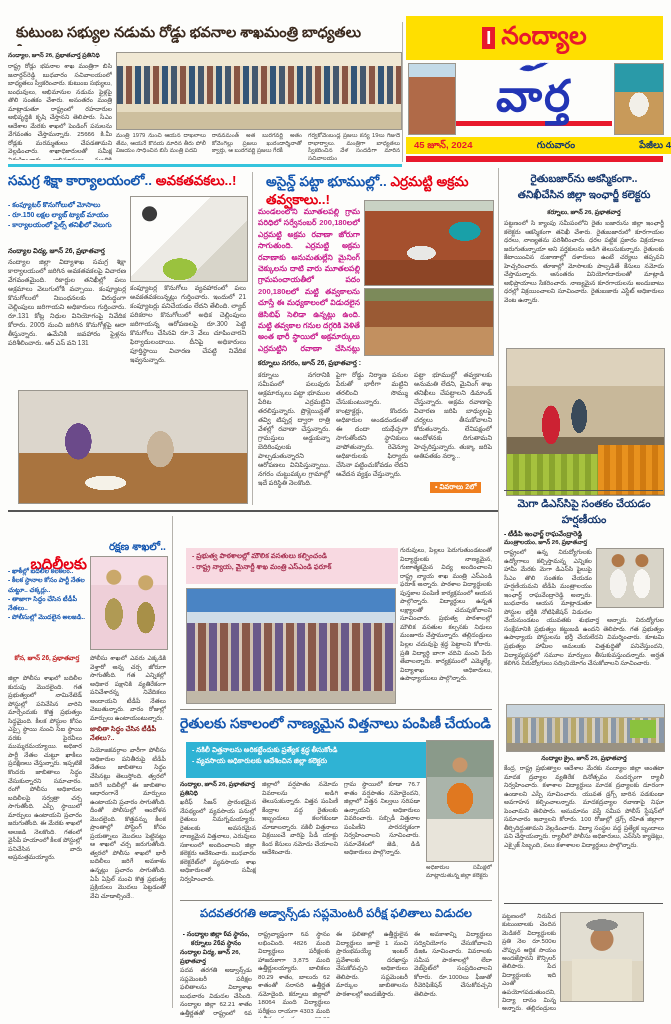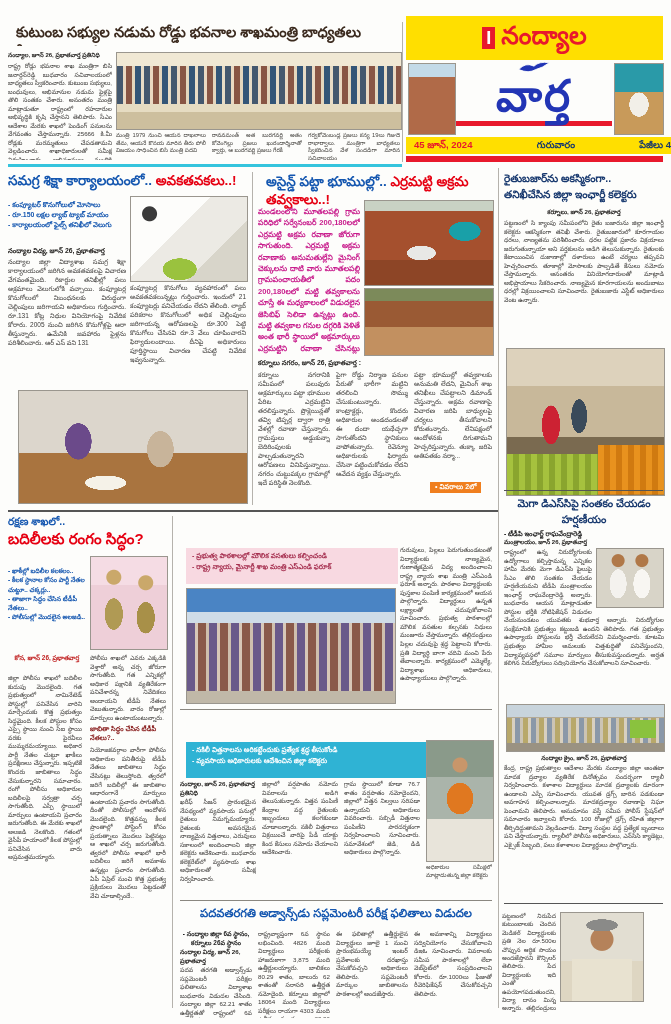--- a/index.html
+++ b/index.html
@@ -149,34 +149,34 @@
   </div>
   <div class="abs magenta clip" style="left:258px;top:206px;width:102px;height:148px;">మండలంలోని మూతలపల్లి గ్రామ పరిధిలో సర్వేనంబర్ 200,180లలో ఎర్రమట్టి అక్రమ రవాణా జోరుగా సాగుతుంది. ఎర్రమట్టి అక్రమ రవాణాకు అనుమతుల్లేని మైనింగ్ చెక్కులను దాటి వారు మూతలపల్లి గ్రామపంచాయతీలో పదం 200,180లలో మట్టి తవ్వకాలను చూస్తే ఈ మధ్యకాలంలో విడుదలైన జెసిబిఫ్ సెలిడా ఉన్నట్లు ఉంది. మట్టి తవ్వకాల గనుల దగ్గరికి వెళితే అంత భారీ స్థాయిలో అక్రమార్కులు ఎర్రమట్టిని రవాణా చేసినట్లు ఆధారాలు కనిపిస్తున్నాయి.</div>
   <div class="abs ph ph-exc1" style="left:364px;top:200px;width:128px;height:84px;"></div>
   <div class="abs ph ph-exc2" style="left:364px;top:288px;width:128px;height:66px;"></div>
   <div class="abs dl clip" style="left:258px;top:359px;width:234px;height:10px;">కర్నూలు నగరం, జూన్ 26, ప్రభాతవార్త :</div>
   <div class="abs bt clip" style="left:258px;top:371px;width:72px;height:122px;">కర్నూలు నగరానికి సమీపంలో పలువురు అక్రమార్కులు పట్టా భూముల పేరిట ఎర్రమట్టిని తరలిస్తున్నారు. ప్రొక్లెయిన్లతో తవ్వి టిప్పర్ల ద్వారా రాత్రి వేళల్లో రవాణా చేస్తున్నారు. గ్రామస్తులు అడ్డుకున్నా బెదిరింపులకు పాల్పడుతున్నారని ఆరోపణలు వినిపిస్తున్నాయి. నగరం చుట్టుపక్కల గ్రామాల్లో ఇదే పరిస్థితి నెలకొంది.</div>
   <div class="abs bt clip" style="left:336px;top:371px;width:72px;height:122px;">పైగా రోడ్డు నిర్మాణ పనుల పేరుతో భారీగా మట్టిని తరలించి సొమ్ము చేసుకుంటున్నారు. కాంట్రాక్టర్లు, కొందరు అధికారుల అండదండలతో ఈ దందా యథేచ్ఛగా సాగుతోందని స్థానికులు వాపోతున్నారు. రెవెన్యూ అధికారులకు ఫిర్యాదు చేసినా పట్టించుకోవడం లేదని ఆవేదన వ్యక్తం చేస్తున్నారు.</div>
   <div class="abs bt clip" style="left:414px;top:371px;width:78px;height:108px;">పట్టా భూముల్లో తవ్వకాలకు అనుమతి లేదని, మైనింగ్ శాఖ తనిఖీలు చేపట్టాలని డిమాండ్ చేస్తున్నారు. అక్రమ రవాణాపై విచారణ జరిపి బాధ్యులపై చర్యలు తీసుకోవాలని కోరుతున్నారు. లేనిపక్షంలో ఆందోళనకు దిగుతామని హెచ్చరిస్తున్నారు. తుక్కా జరిపె అతిపతకం నర్మా...</div>
   <div class="abs tag" style="left:430px;top:482px;">• వివరాలు 2లో</div>
 
-  <div class="abs hl-navy clip" style="left:504px;top:171px;width:160px;height:34px;font-size:10.5px;line-height:1.5;">
+  <div class="abs hl-navy clip" style="left:504px;top:171px;width:160px;height:34px;font-size:10.5px;text-align:center;line-height:1.5;">
     <div>రైతుబజార్‌ను అకస్మికంగా..</div>
     <div>తనిఖీచేసిన జిల్లా ఇంఛార్జీ కలెక్టరు</div>
   </div>
   <div class="abs dl clip" style="left:504px;top:208px;width:160px;height:9px;text-align:center;font-size:6.2px;">కర్నూలు, జూన్ 26, ప్రభాతవార్త</div>
   <div class="abs bt clip" style="left:504px;top:219px;width:160px;height:124px;font-size:6.2px;">పట్టణంలో సి క్యాంపు సమీపంలోని రైతు బజారును జిల్లా ఇంఛార్జీ కలెక్టరు ఆకస్మికంగా తనిఖీ చేశారు. రైతుబజారులో కూరగాయల ధరలు, నాణ్యతను పరిశీలించారు. ధరల పట్టిక ప్రకారం విక్రయాలు జరుగుతున్నాయా అని వర్తకులను అడిగి తెలుసుకున్నారు. రైతులకు కేటాయించిన దుకాణాల్లో దళారులు ఉంటే చర్యలు తప్పవని హెచ్చరించారు. తూకాల్లో మోసాలకు పాల్పడితే కేసులు నమోదు చేస్తామన్నారు. అనంతరం వినియోగదారులతో మాట్లాడి అభిప్రాయాలు సేకరించారు. నాణ్యమైన కూరగాయలను అందుబాటు ధరల్లో విక్రయించాలని సూచించారు. రైతుబజారు ఎస్టేట్ అధికారులు వెంట ఉన్నారు.</div>
   <div class="abs ph ph-market" style="left:506px;top:348px;width:157px;height:146px;"></div>
 
   <div class="abs" style="left:8px;top:510px;width:490px;height:2px;background:#555;"></div>
   <div class="abs" style="left:504px;top:490px;width:159px;height:1px;background:#555;"></div>
 
   <div class="vr" style="left:172px;top:516px;height:492px;"></div>
 
-  <div class="abs clip" style="left:8px;top:515px;width:158px;height:40px;text-align:left;">
+  <div class="abs clip" style="left:8px;top:540px;width:158px;height:40px;text-align:right;">
     <div class="hl-blue" style="font-size:10.5px;">రక్షణ శాఖలో..</div>
     <div class="hl-red" style="font-size:15px;">బదిలీలకు రంగం సిద్ధం?</div>
   </div>
   <div class="abs bullets-blue clip" style="left:8px;top:566px;width:78px;height:84px;">
     <div style="font-size:6.4px;">- ఖాకీల్లో బదిలీల కలకలం..</div>
     <div style="font-size:6.4px;">- కీలక స్థానాల కోసం పార్టీ నేతల చుట్టూ.. చక్కర్లు..</div>
     <div style="font-size:6.4px;">- తాజాగా సిద్ధం చేసిన టీడీపీ నేతలు..</div>
     <div style="font-size:6.4px;">- పోలీసుల్లో మొదలైన అలజడి..</div>
   </div>
   <div class="abs ph ph-cartoon2" style="left:90px;top:556px;width:76px;height:92px;"></div>
@@ -190,20 +190,21 @@
 
   <div class="abs pinkbox clip" style="left:186px;top:548px;width:200px;height:30px;">
     <div>- ప్రభుత్వ పాఠశాలల్లో మౌలిక వసతులు కల్పించండి</div>
     <div>- రాష్ట్ర న్యాయ, మైనార్టీ శాఖ మంత్రి ఎస్ఎండి ఫరూక్</div>
   </div>
   <div class="abs ph ph-event" style="left:186px;top:588px;width:208px;height:114px;"></div>
   <div class="abs bt clip" style="left:400px;top:546px;width:92px;height:158px;font-size:6.2px;">గురువులు, పిల్లలు పెరుగుతుండటంతో విద్యార్థులకు నాణ్యమైన, గుణాత్మకమైన విద్య అందించాలని రాష్ట్ర న్యాయ శాఖ మంత్రి ఎస్ఎండి ఫరూక్ అన్నారు. పాఠశాల విద్యార్థులకు పుస్తకాల పంపిణీ కార్యక్రమంలో ఆయన పాల్గొన్నారు. విద్యార్థులు ఉన్నత లక్ష్యాలతో చదువుకోవాలని సూచించారు. ప్రభుత్వ పాఠశాలల్లో మౌలిక వసతుల కల్పనకు నిధులు మంజూరు చేస్తామన్నారు. తల్లిదండ్రులు పిల్లల చదువుపై శ్రద్ధ పెట్టాలని కోరారు. ప్రతి విద్యార్థి బాగా చదివి మంచి పేరు తేవాలన్నారు. కార్యక్రమంలో ఎమ్మెల్యే, విద్యాశాఖ అధికారులు, ఉపాధ్యాయులు పాల్గొన్నారు.</div>
 
   <div class="hrule" style="left:180px;top:709px;width:312px;"></div>
 
+  <div class="abs hl-blue clip" style="left:180px;top:715px;width:312px;height:21px;font-size:14px;">రైతులకు సకాలంలో నాణ్యమైన విత్తనాలు పంపిణీ చేయండి</div>
   <div class="abs cyanbox clip" style="left:186px;top:742px;width:228px;height:30px;">
     <div>- నకిలీ విత్తనాలను అరికట్టేందుకు ప్రత్యేక శ్రద్ధ తీసుకోండి</div>
     <div>- వ్యవసాయ అధికారులకు ఆదేశించిన జిల్లా కలెక్టరు</div>
   </div>
   <div class="abs ph ph-official" style="left:426px;top:740px;width:66px;height:120px;"></div>
   <div class="abs cap clip" style="left:426px;top:864px;width:66px;height:22px;">అధికారుల సమీక్షలో మాట్లాడుతున్న జిల్లా కలెక్టరు</div>
   <div class="abs clip" style="left:180px;top:780px;width:76px;height:116px;">
     <div class="dl" style="font-size:6.2px;">నంద్యాల, జూన్ 26, ప్రభాతవార్త ప్రతినిధి</div>
     <div class="bt" style="font-size:6.2px;">ఖరీఫ్ సీజన్ ప్రారంభమైన నేపథ్యంలో వ్యవసాయ పనుల్లో రైతులు నిమగ్నమయ్యారు. రైతులకు అవసరమైన నాణ్యమైన విత్తనాలు, ఎరువులు సకాలంలో అందించాలని జిల్లా కలెక్టరు ఆదేశించారు. బుధవారం కలెక్టరేట్‌లో వ్యవసాయ శాఖ అధికారులతో సమీక్ష నిర్వహించారు.</div>
   </div>

